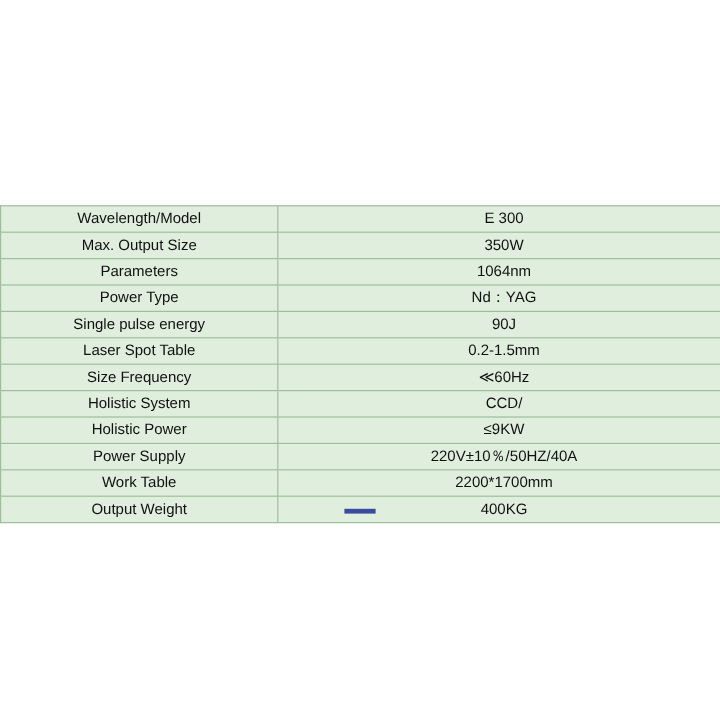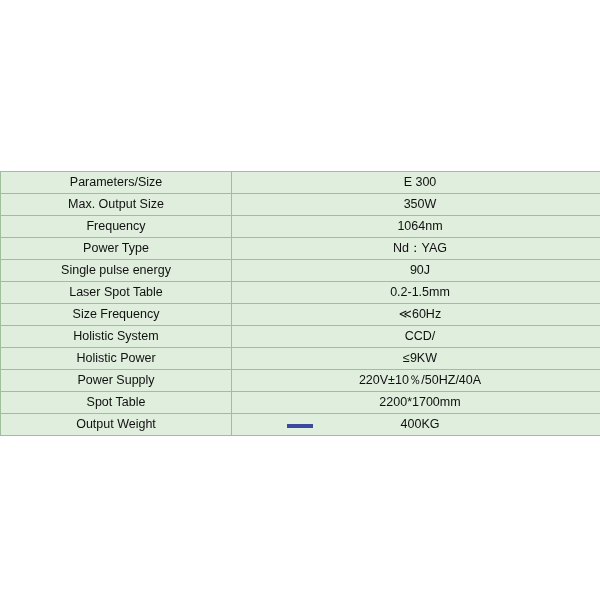--- a/index.html
+++ b/index.html
@@ -59,29 +59,29 @@
     background: #3b4a9e;
   }
 </style>
 </head>
 <body>
 
 <div class="spec-wrap">
   <table class="spec-table">
     <tbody>
       <tr>
-        <td class="param-col">Parameters/Size</td>
+        <td class="param-col">Wavelength/Model</td>
         <td class="value-col">E 300</td>
       </tr>
       <tr>
         <td class="param-col">Max. Output Size</td>
         <td class="value-col">350W</td>
       </tr>
       <tr>
-        <td class="param-col">Frequency</td>
+        <td class="param-col">Parameters</td>
         <td class="value-col">1064nm</td>
       </tr>
       <tr>
         <td class="param-col">Power Type</td>
         <td class="value-col">Nd：YAG</td>
       </tr>
       <tr>
         <td class="param-col">Single pulse energy</td>
         <td class="value-col">90J</td>
       </tr>
@@ -99,21 +99,21 @@
       </tr>
       <tr>
         <td class="param-col">Holistic Power</td>
         <td class="value-col">≤9KW</td>
       </tr>
       <tr>
         <td class="param-col">Power Supply</td>
         <td class="value-col">220V±10％/50HZ/40A</td>
       </tr>
       <tr>
-        <td class="param-col">Spot Table</td>
+        <td class="param-col">Work Table</td>
         <td class="value-col">2200*1700mm</td>
       </tr>
       <tr>
         <td class="param-col">Output Weight</td>
         <td class="value-col">400KG</td>
       </tr>
     </tbody>
   </table>
 </div>
 

